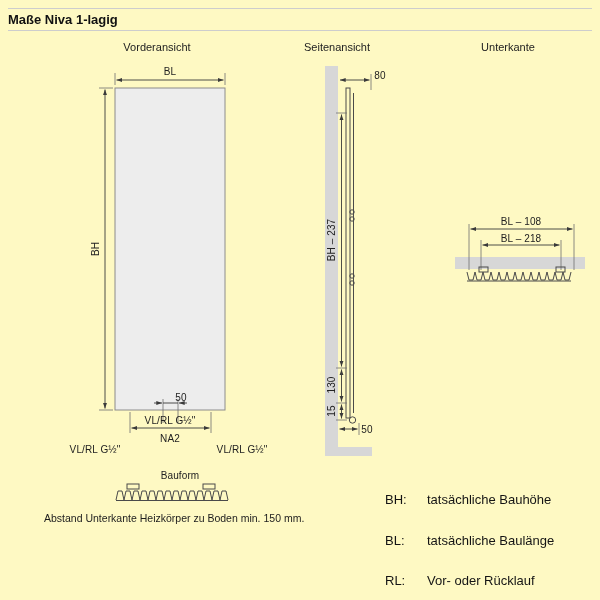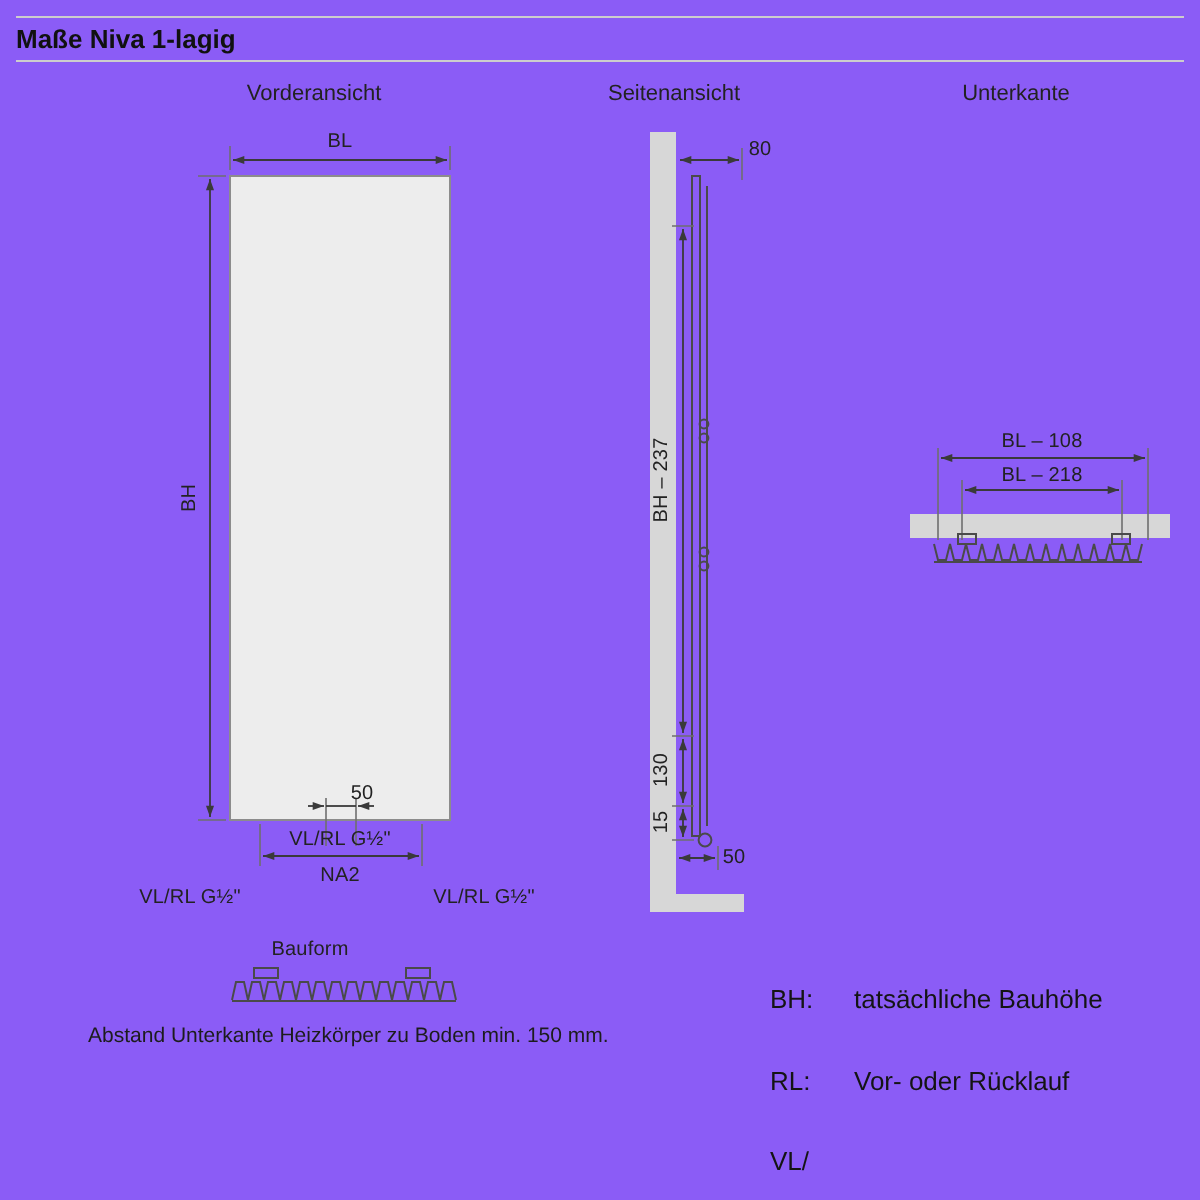--- a/index.html
+++ b/index.html
@@ -1,18 +1,18 @@
 <!DOCTYPE html>
 <html><head>
 <meta charset="utf-8">
 <style>
   * { margin:0; padding:0; box-sizing:border-box; }
   html,body { width:600px; height:600px; background:#fff;
               font-family:"Liberation Sans", sans-serif; }
-  #sheet { position:relative; width:600px; height:600px; background:#8b5cf6;
+  #sheet { position:relative; width:600px; height:600px; background:#fef9c3;
            color:#1c1c1c; overflow:hidden; }
   .rule { position:absolute; left:8px; right:8px; height:1px; background:#cdcdcd; }
   #title { position:absolute; left:8px; top:12px; font-size:13px; font-weight:700; color:#111;
            white-space:nowrap; }
   .vh  { position:absolute; transform:translate(-50%,-50%); font-size:11px; color:#222;
          white-space:nowrap; }
   svg  { position:absolute; left:0; top:0; }
   .lbl { position:absolute; transform:translate(-50%,-50%); font-size:10px; color:#222;
          white-space:nowrap; letter-spacing:0.1px; }
   .lbl.rot { transform:translate(-50%,-50%) rotate(-90deg); }
@@ -107,38 +107,41 @@
     </g>
   </svg>
 
   <div class="lbl" style="left:170px;top:71px">BL</div>
   <div class="lbl rot" style="left:95px;top:249px">BH</div>
   <div class="lbl" style="left:181px;top:397px">50</div>
   <div class="lbl" style="left:170px;top:420px">VL/RL G½"</div>
   <div class="lbl" style="left:170px;top:438px">NA2</div>
   <div class="lbl" style="left:95px;top:449px">VL/RL G½"</div>
   <div class="lbl" style="left:242px;top:449px">VL/RL G½"</div>
-  <div class="lbl" style="left:155px;top:475px">Bauform</div>
+  <div class="lbl" style="left:180px;top:475px">Bauform</div>
 
   <div class="lbl" style="left:380px;top:75px">80</div>
   <div class="lbl rot" style="left:331px;top:240px">BH – 237</div>
   <div class="lbl rot" style="left:331px;top:385px">130</div>
   <div class="lbl rot" style="left:331px;top:411px">15</div>
   <div class="lbl" style="left:367px;top:429px">50</div>
 
   <div class="lbl" style="left:521px;top:221px">BL – 108</div>
   <div class="lbl" style="left:521px;top:238px">BL – 218</div>
 
   <div id="footnote">Abstand Unterkante Heizkörper zu Boden min. 150 mm.</div>
 
   <div id="legend">
     <div class="legend-row">
       <span class="legend-key">BH:</span><span class="legend-value">tatsächliche Bauhöhe</span>
     </div>
     <div class="legend-row">
+      <span class="legend-key">BL:</span><span class="legend-value">tatsächliche Baulänge</span>
+    </div>
+    <div class="legend-row">
       <span class="legend-key">RL:</span><span class="legend-value">Vor- oder Rücklauf</span>
     </div>
     <div class="legend-row">
       <span class="legend-key">VL/</span><span class="legend-value"></span>
     </div>
   </div>
 
 </div>
 
 </body></html>

